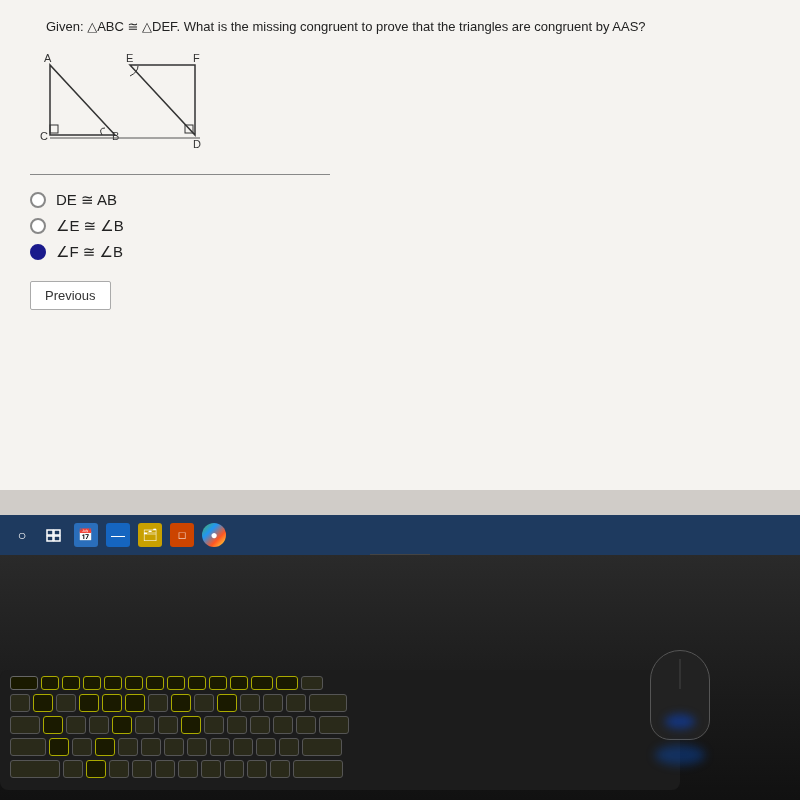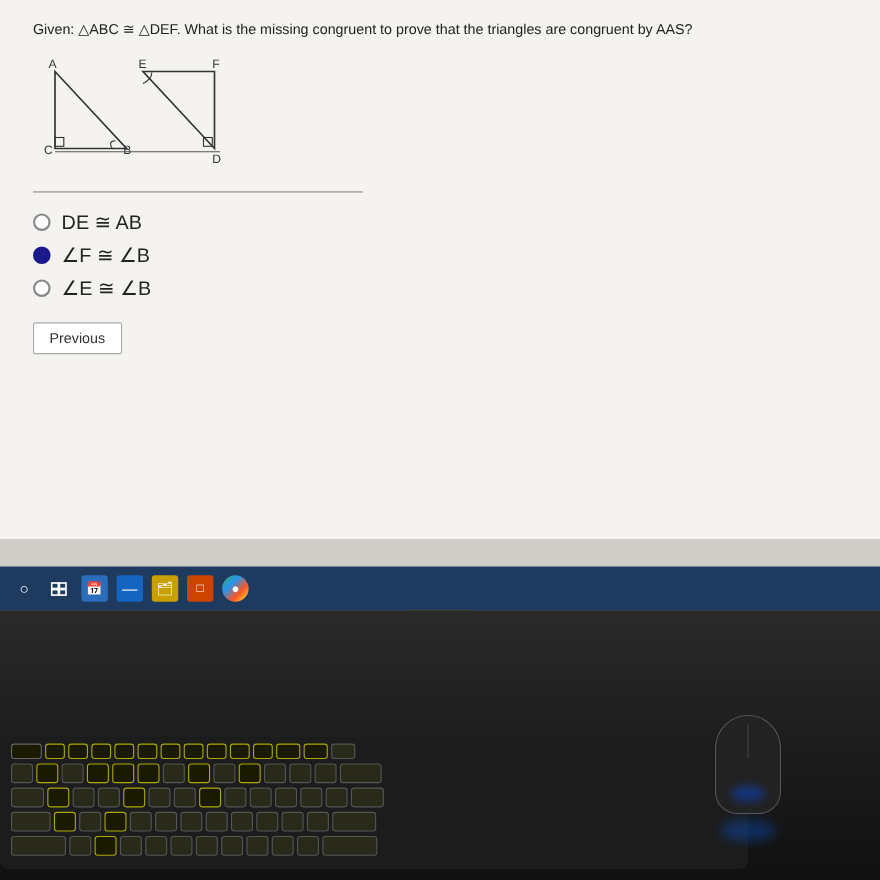--- a/index.html
+++ b/index.html
@@ -32,20 +32,21 @@
       height: 490px;
       background: #f5f3f0;
       padding: 18px 30px;
     }
 
     .question-text {
       font-size: 13px;
       color: #222;
       margin-bottom: 14px;
       line-height: 1.4;
+      margin-left: 16px;
     }
 
     
     .diagram {
       width: 180px;
       height: 110px;
       margin-bottom: 14px;
       position: relative;
     }
 
@@ -73,21 +74,21 @@
       background: white;
       display: inline-block;
     }
 
     .radio-circle.selected {
       border-color: #1a1a8c;
       background: #1a1a8c;
     }
 
     .answer-text {
-      font-size: 18px;
+      font-size: 15px;
       text-align: right;
     }
 
     .divider-line {
       width: 300px;
       height: 1px;
       background: #888;
       margin-bottom: 16px;
     }
 
@@ -263,26 +264,26 @@
     
     <div class="divider-line"></div>
 
     
     <ul class="answer-choices">
       <li>
         <span class="radio-circle"></span>
         <span class="answer-text">DE ≅ AB</span>
       </li>
       <li>
+        <span class="radio-circle"></span>
+        <span class="answer-text">∠E ≅ ∠B</span>
+      </li>
+      <li>
         <span class="radio-circle selected"></span>
         <span class="answer-text">∠F ≅ ∠B</span>
-      </li>
-      <li>
-        <span class="radio-circle"></span>
-        <span class="answer-text">∠E ≅ ∠B</span>
       </li>
     </ul>
 
     
     <button class="prev-button">Previous</button>
 
   </div>
 </div>
 
 <div class="taskbar">

